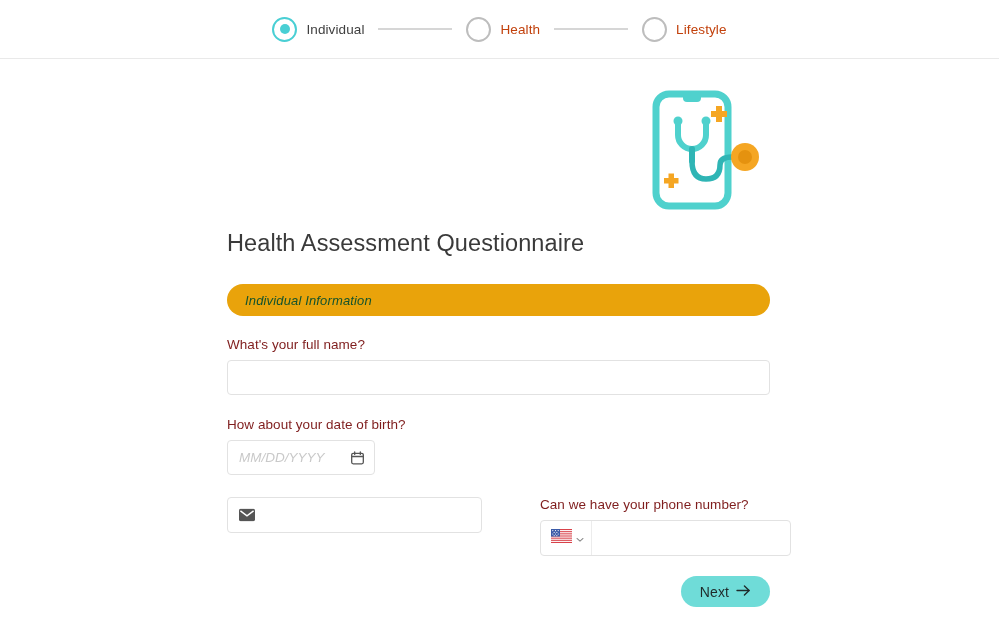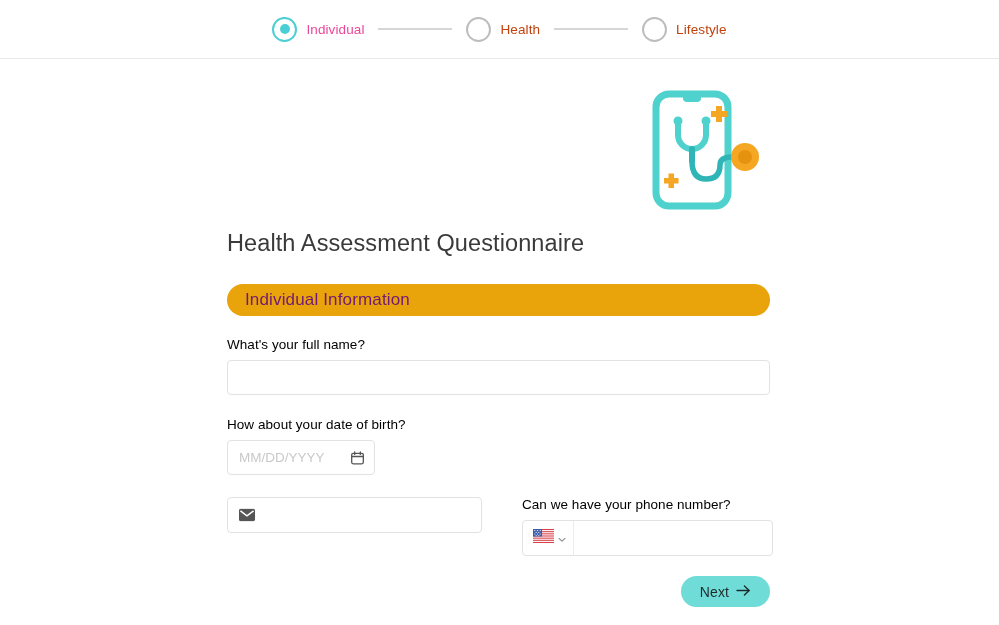--- a/index.html
+++ b/index.html
@@ -49,21 +49,21 @@
     height: 10px;
     border-radius: 50%;
     background: #49cfd4;
   }
   .step-label {
     font-size: 13.5px;
     color: #c2410c;
     letter-spacing: .1px;
     white-space: nowrap;
   }
-  .step-label.active { color: #ec4899; }
+  .step-label.active { color: #404040; }
   .step-connector {
     width: 74px;
     height: 2px;
     background: #d6d6d6;
     margin: 0 14px;
     flex: none;
   }
 
   
   .page {
@@ -105,39 +105,40 @@
   .section-banner {
     margin-top: 27px;
     height: 32px;
     background: #e9a30b;
     border-radius: 16px;
     display: flex;
     align-items: center;
     padding-left: 18px;
   }
   .section-banner-label {
-    color: #701a75;
-    font-size: 17px;
+    color: #14532d;
+    font-size: 13px;
     letter-spacing: .15px;
+    font-style: italic;
   }
 
   
   .form { margin-top: 21px; }
 
   .field-label {
     font-size: 13.5px;
-    color: #000000;
+    color: #7f1d1d;
     letter-spacing: .05px;
     display: block;
     margin-bottom: 8px;
   }
 
   .field-row {
     display: flex;
-    gap: 47px;
+    gap: 65px;
     margin-top: 22px;
   }
   .field-col { width: 248px; flex: none; }
 
   .text-input {
     width: 100%;
     height: 33px;
     border: 1px solid #e2e2e2;
     border-radius: 4px;
     background: #ffffff;
@@ -149,21 +150,21 @@
   }
   .text-input::placeholder { color: #c9c9c9; }
 
   .input-full { width: 543px; height: 35px; }
 
   
   .input-with-icon {
     position: relative;
     width: 148px;
   }
-  .input-with-icon .text-input { padding-right: 34px; height: 35px; }
+  .input-with-icon .text-input { padding-right: 34px; height: 35px; font-style: italic; }
   .cal-icon {
     position: absolute;
     right: 10px;
     top: 50%;
     transform: translateY(-50%);
     pointer-events: none;
     display: flex;
   }
 
   

